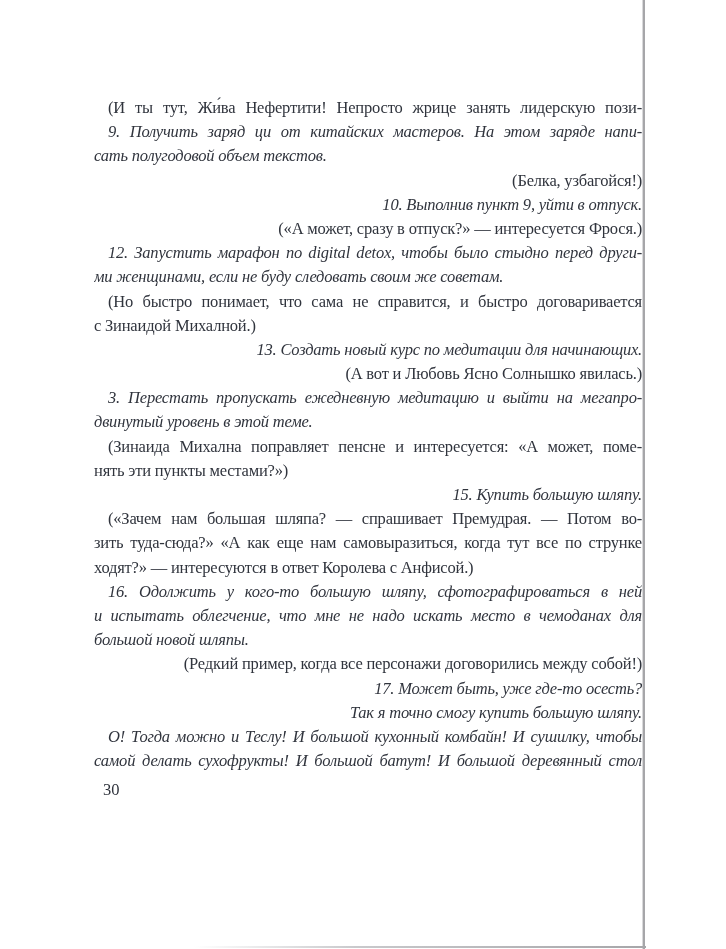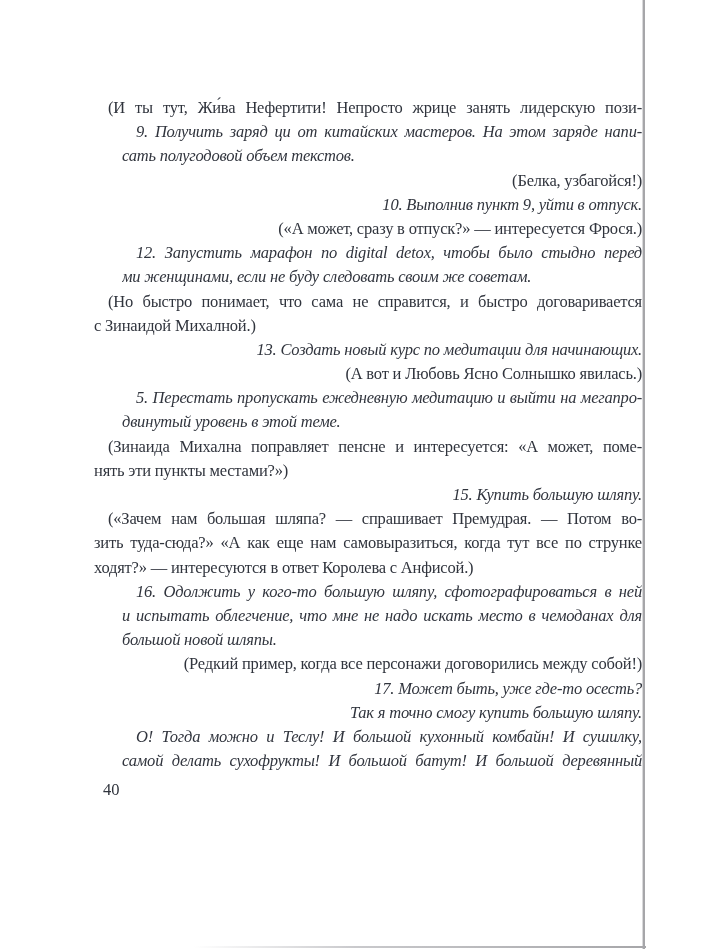--- a/index.html
+++ b/index.html
@@ -13,21 +13,21 @@
   }
   .text-block {
     position:absolute;
     left:94px; top:96px;
     width:548px;
     font-size:16.5px;
     line-height:24.2px;
     letter-spacing:-0.2px;
   }
   .para { margin:0; padding:0; }
-  .it { font-style:italic;margin-left:28px; }
+  .it { font-style:italic; }
   .ln { height:24.2px; overflow:hidden; }
   .first { text-indent:14px;text-align:right; }
   .jst { text-align:justify; text-align-last:justify; }
   .folio {
     margin-top:5px;
     padding-left:9px;
     font-style:normal;
     letter-spacing:0;
   }
   .edge-right {
@@ -85,21 +85,21 @@
 
     <div class="para it">
       <div class="ln first">13. Создать новый курс по медитации для начинающих.</div>
     </div>
 
     <div class="para">
       <div class="ln first">(А вот и Любовь Ясно Солнышко явилась.)</div>
     </div>
 
     <div class="para it">
-      <div class="ln first jst">5. Перестать пропускать ежедневную медитацию и выйти на мегапро-</div>
+      <div class="ln first jst">3. Перестать пропускать ежедневную медитацию и выйти на мегапро-</div>
       <div class="ln">двинутый уровень в этой теме.</div>
     </div>
 
     <div class="para">
       <div class="ln first jst">(Зинаида Михална поправляет пенсне и интересуется: «А может, поме-</div>
       <div class="ln">нять эти пункты местами?»)</div>
     </div>
 
     <div class="para it">
       <div class="ln first">15. Купить большую шляпу.</div>
@@ -127,18 +127,18 @@
 
     <div class="para it">
       <div class="ln first">Так я точно смогу купить большую шляпу.</div>
     </div>
 
     <div class="para it">
       <div class="ln first jst">О! Тогда можно и Теслу! И большой кухонный комбайн! И сушилку, чтобы</div>
       <div class="ln jst">самой делать сухофрукты! И большой батут! И большой деревянный стол</div>
     </div>
 
-    <div class="folio">40</div>
+    <div class="folio">30</div>
   </div>
 
   <div class="edge-right"></div>
   <div class="edge-bottom"></div>
 </div>
 
 </body></html>

